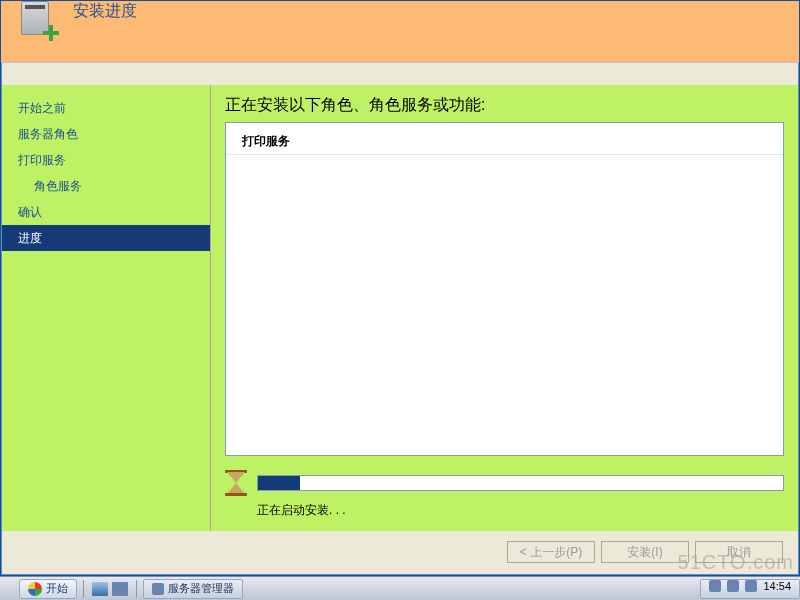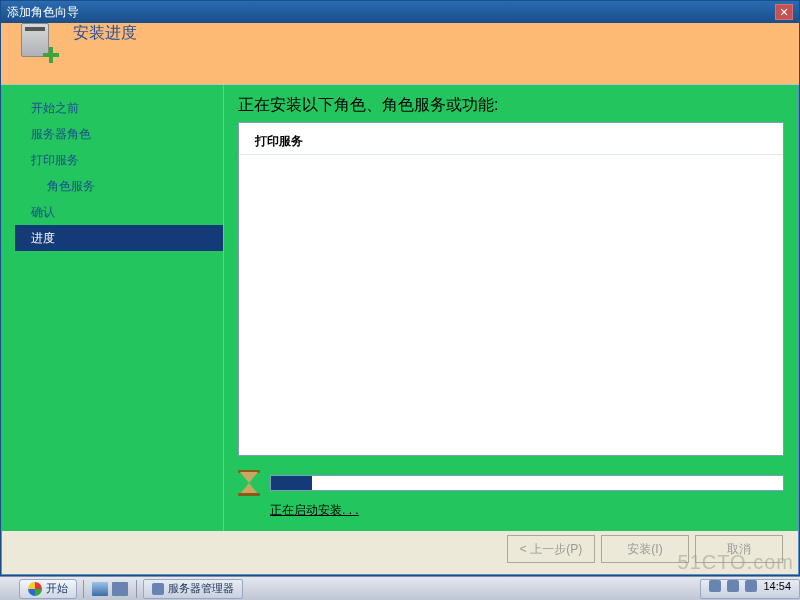--- a/index.html
+++ b/index.html
@@ -13,67 +13,63 @@
     .header-band { height: 62px; background: #fdba74; border-bottom: 1px solid #c0c0c0; display: flex; align-items: flex-start; padding-left: 18px; }
     .header-icon { width: 40px; height: 40px; position: relative; margin-right: 14px; }
     .server-body { width: 28px; height: 34px; background: linear-gradient(#d8d8d8,#aeb2b8); border: 1px solid #888; border-radius: 2px; position: absolute; left: 2px; top: 0; }
     .server-body::before { content: ""; position: absolute; top: 3px; left: 3px; right: 3px; height: 4px; background: #555; }
     .green-plus { position: absolute; right: -2px; bottom: -2px; width: 20px; height: 20px; }
     .green-plus::before, .green-plus::after { content: ""; position: absolute; background: #3aa53a; }
     .green-plus::before { left: 8px; top: 2px; width: 4px; height: 16px; }
     .green-plus::after { top: 8px; left: 2px; height: 4px; width: 16px; }
     .header-title { font-size: 16px; color: #2a509a; font-weight: 500; }
 
-    .content-area { position: absolute; top: 84px; left: 1px; right: 1px; bottom: 44px; background: #22c55e; display: flex; padding-left: 13px; }
+    .content-area { position: absolute; top: 84px; left: 1px; right: 1px; bottom: 44px; background: #bef264; display: flex; }
     .nav { width: 208px; padding-top: 10px; }
     .nav-item { font-size: 12px; color: #1b4c90; padding: 4px 16px; cursor: default; line-height: 18px; }
     .nav-item.indent { padding-left: 32px; }
     .nav-item.selected { background: #153a78; color: #fff; }
     .nav-divider { border-right: 1px solid #aca899; width: 1px; }
 
     .main { flex: 1; padding: 10px 14px 0 14px; position: relative; }
     .main-desc { font-size: 16px; color: #000; margin-bottom: 6px; }
     .listbox { border: 1px solid #7f9db9; background: #fff; height: 334px; width: 100%; position: relative; }
     .list-header { padding: 10px 12px 4px 16px; font-size: 12px; font-weight: bold; color: #000; border-bottom: 1px solid #dfe7f2; }
 
     .progress-row { display: flex; align-items: center; margin-top: 14px; gap: 10px; }
     .hourglass { width: 22px; height: 26px; position: relative; }
     .hg-top, .hg-bot { width: 0; height: 0; border-left: 9px solid transparent; border-right: 9px solid transparent; position: absolute; left: 2px; }
     .hg-top { border-top: 11px solid #caa760; top: 2px; }
     .hg-bot { border-bottom: 11px solid #caa760; bottom: 2px; }
     .hg-cap { position: absolute; left: 0; right: 0; height: 3px; background: #8a5a1a; border-radius: 1px; }
     .hg-cap.top { top: 0; } .hg-cap.bot { bottom: 0; }
     .progress-track { flex: 1; height: 16px; border: 1px solid #7f9db9; background: #fff; position: relative; }
     .progress-fill { position: absolute; left: 0; top: 0; bottom: 0; width: 8%; background: #153a78; }
-    .status-text { font-size: 12px; color: #000; margin-top: 6px; margin-left: 32px; text-decoration: underline; }
+    .status-text { font-size: 12px; color: #000; margin-top: 6px; margin-left: 32px; }
 
     .button-row { position: absolute; bottom: 12px; right: 16px; display: flex; gap: 6px; }
-    .btn { min-width: 88px; height: 28px; font-size: 12px; background: #ece9d8; border: 1px solid #aca899; color: #000; padding: 0 10px; }
+    .btn { min-width: 88px; height: 22px; font-size: 12px; background: #ece9d8; border: 1px solid #aca899; color: #000; padding: 0 10px; }
     .btn:disabled { color: #999; }
 
     .taskbar { position: absolute; bottom: 0; left: 0; width: 800px; height: 24px; background: linear-gradient(#e4e7ee,#bfc6d4); border-top: 1px solid #7a8aa8; display: flex; align-items: center; font-size: 11px; }
     .start-btn { margin-left: 19px; height: 20px; padding: 0 8px; display: flex; align-items: center; gap: 4px; background: linear-gradient(#f3f5fa,#cfd7e6); border: 1px solid #9aa7c2; border-radius: 3px; color: #1f3b6d; font-weight: normal; }
     .start-orb { width: 14px; height: 14px; border-radius: 50%; background: conic-gradient(#e33 0 25%, #3a3 25% 50%, #36c 50% 75%, #ec3 75% 100%); }
     .task-sep { width: 1px; height: 18px; background: #8a97b3; margin: 0 6px; }
     .task-item { height: 20px; padding: 0 8px; display: flex; align-items: center; gap: 4px; background: linear-gradient(#e8ecf4,#c8d0e0); border: 1px solid #9aa7c2; border-radius: 2px; color: #1c2f55; }
     .tray { margin-left: auto; height: 20px; display: flex; align-items: flex-start; gap: 6px; padding: 0 8px; background: linear-gradient(#e8ecf4,#c8d0e0); border: 1px solid #9aa7c2; border-radius: 2px; }
     .tray-icon { width: 12px; height: 12px; background: #6a84b2; border-radius: 2px; }
     .ql-icon { width: 16px; height: 14px; background: #6a84b2; border-radius: 1px; margin: 0 2px; }
     .ql-icon.desktop { background: linear-gradient(#9cc2e8,#3a6ea5); }
 
     .watermark { position: absolute; right: 6px; bottom: 26px; font-size: 20px; color: rgba(160,155,140,0.55); letter-spacing: 1px; pointer-events: none; }
   </style>
 </head>
 <body>
 
 <div class="window">
-  <div class="titlebar">
-    <span>添加角色向导</span>
-    <div class="close">✕</div>
-  </div>
 
   <div class="header-band">
     <div class="header-icon">
       <div class="server-body"></div>
       <div class="green-plus"></div>
     </div>
     <div class="header-title">安装进度</div>
   </div>
 
   <div class="content-area">

